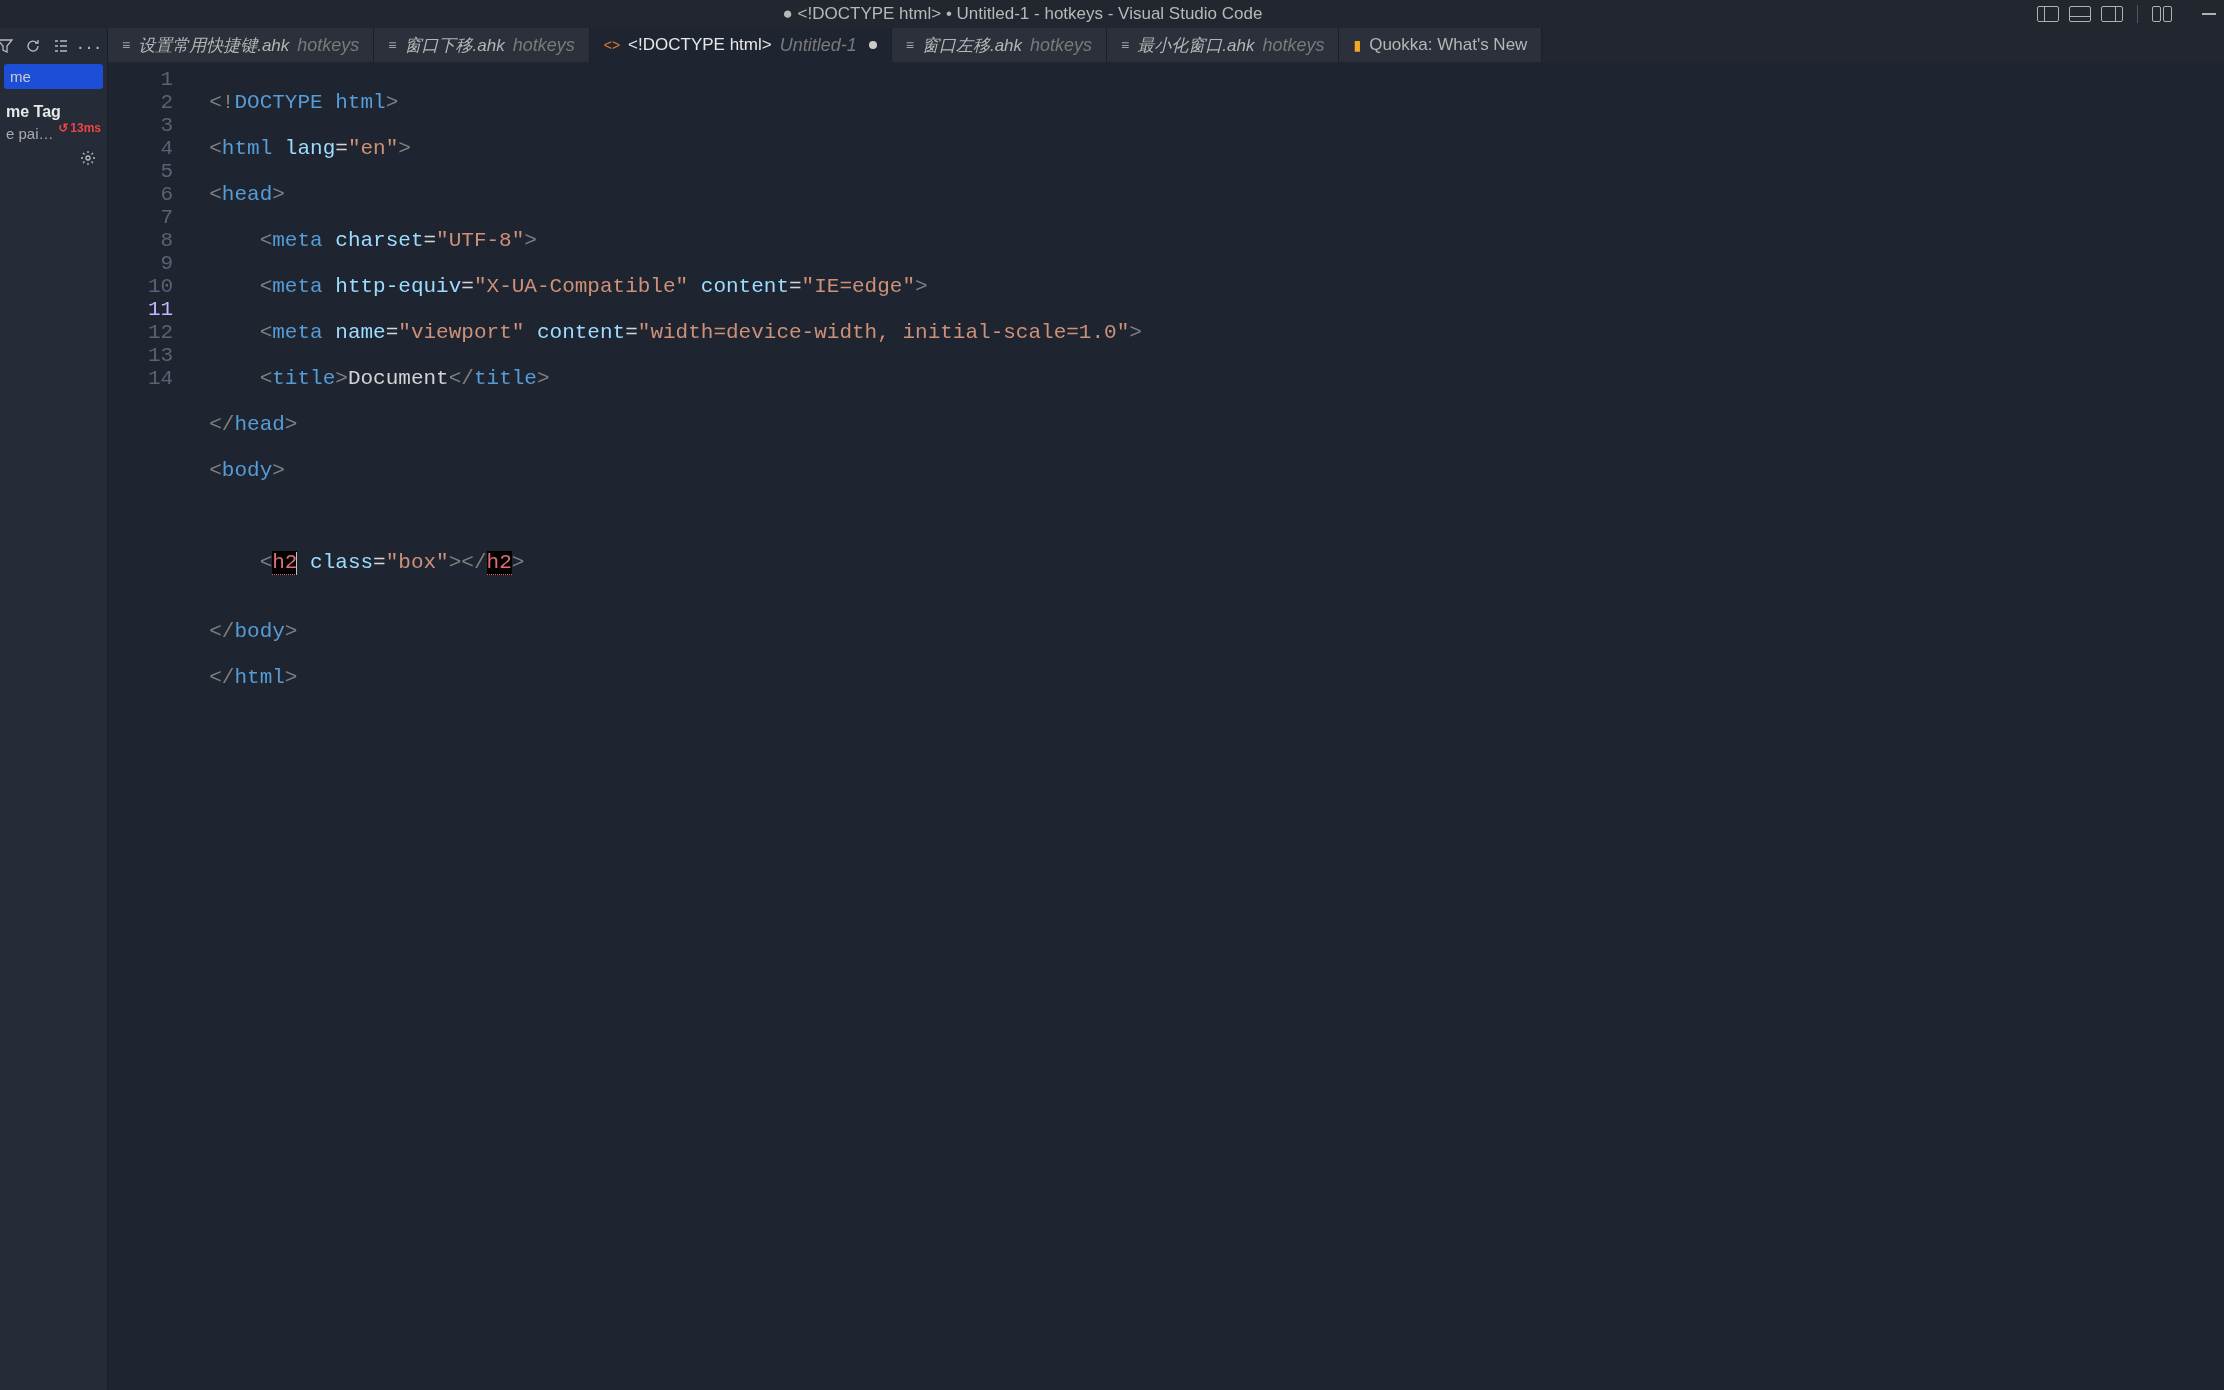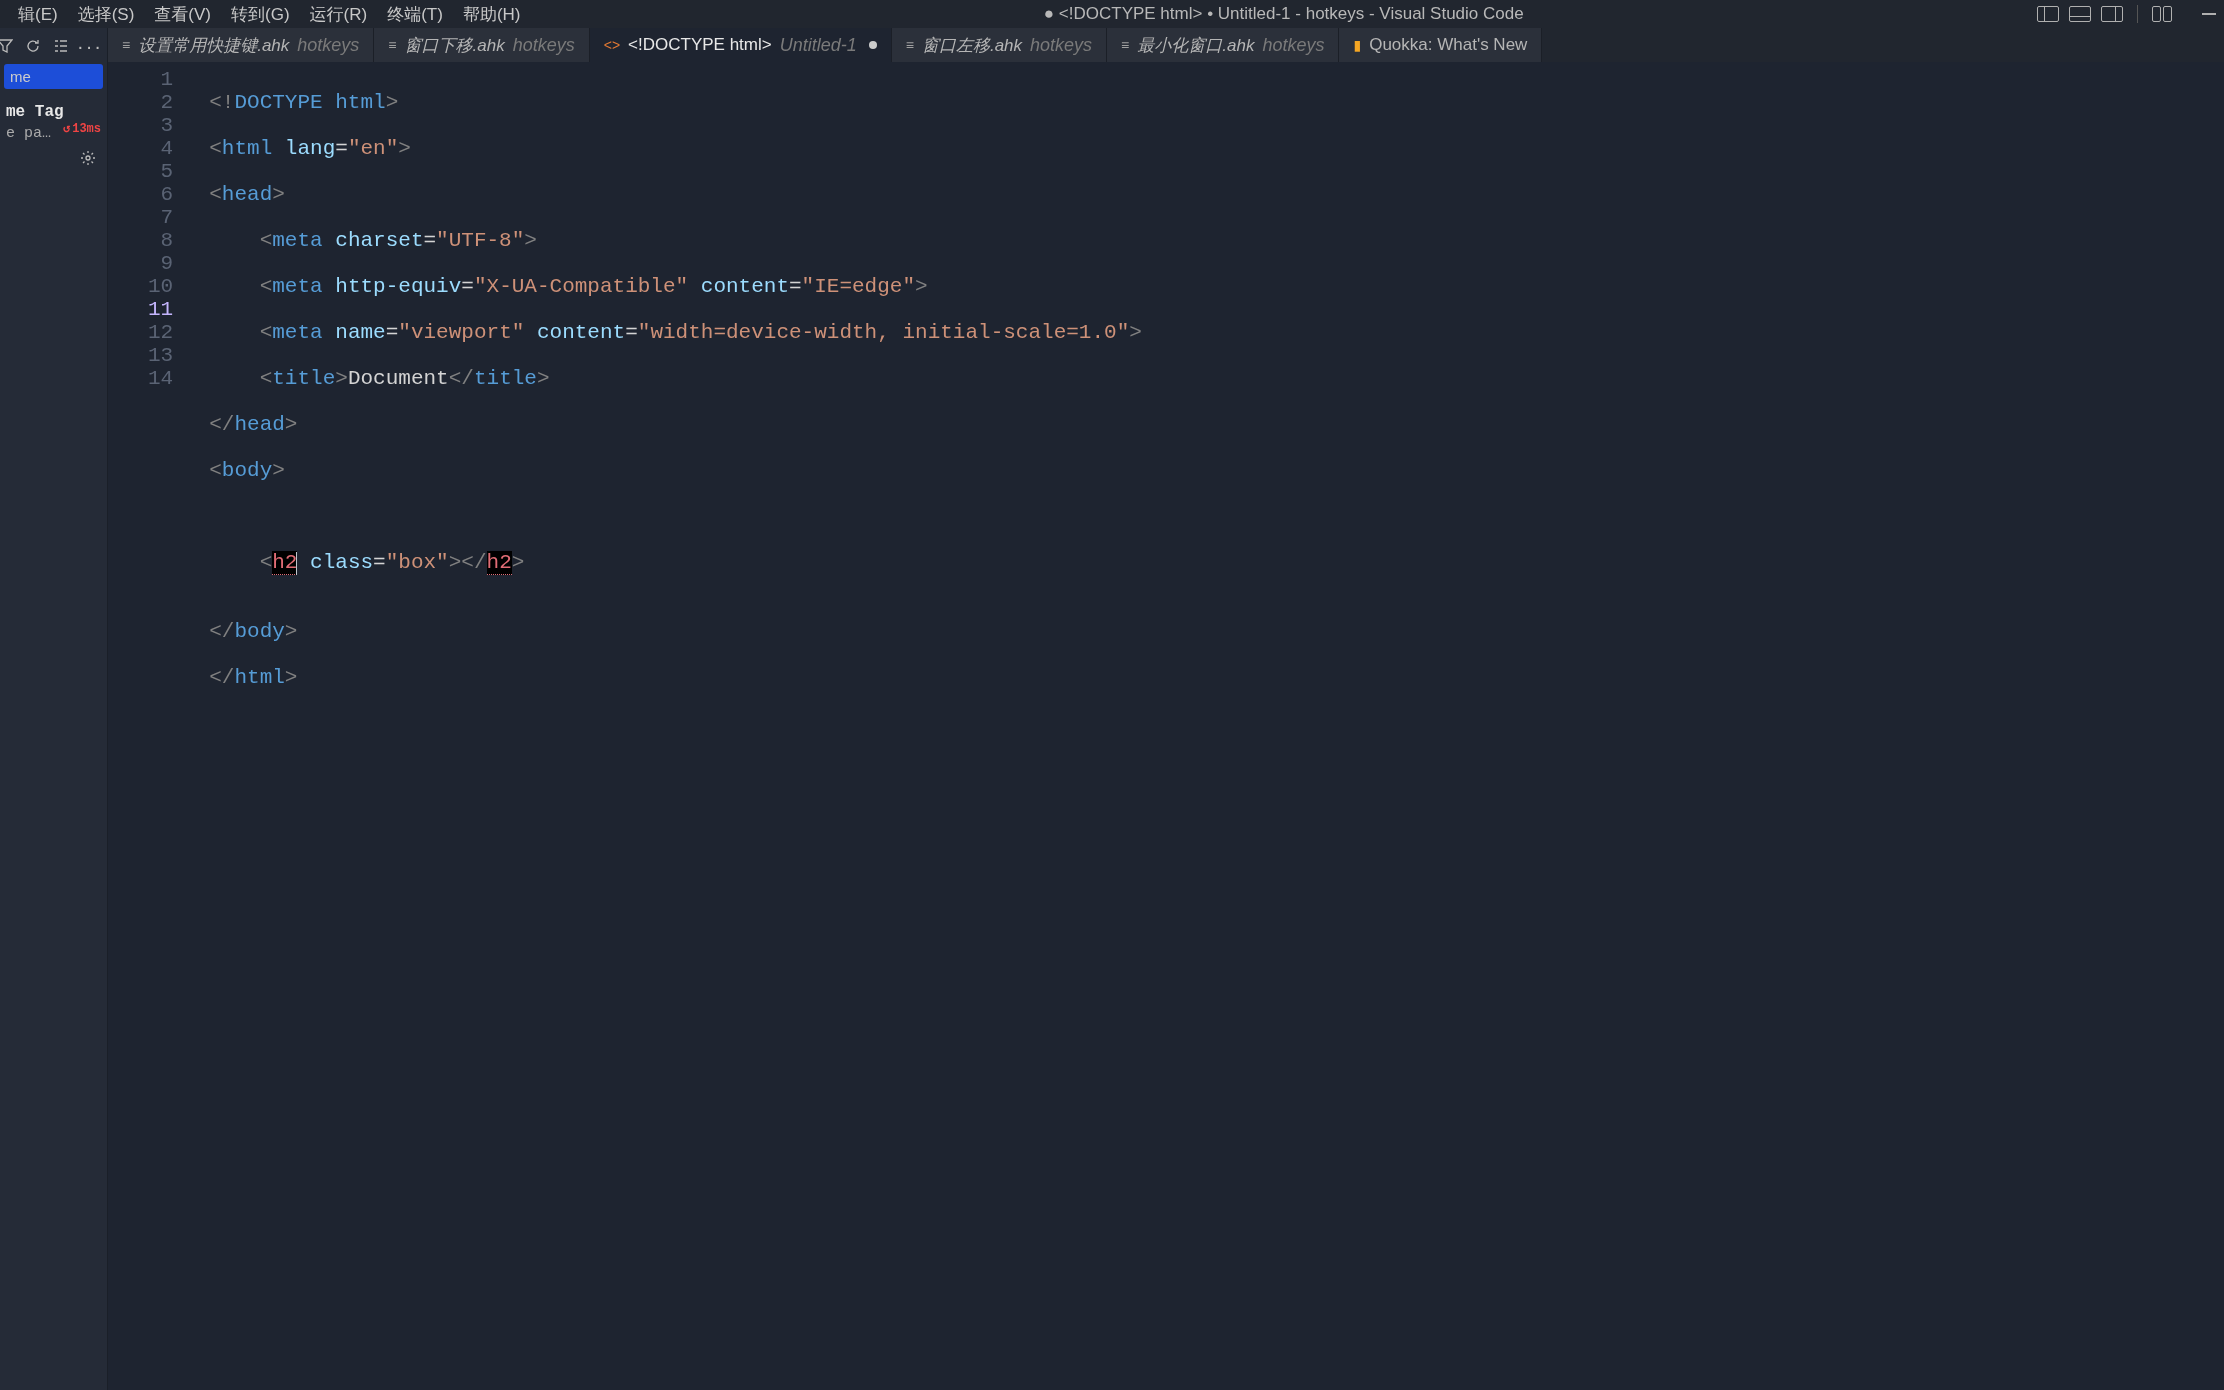--- a/index.html
+++ b/index.html
@@ -131,21 +131,20 @@
   background: #1d4ed8;
   border: none;
   color: #ccc;
   width: 100%;
   padding: 4px 6px;
   font-size: 15px;
   border-radius: 3px;
 }
 .result-block {
   padding: 8px 2px 0 2px;
-  font-family: Liberation Mono, monospace;
 }
 .result-title {
   color: #e8e8e8;
   font-size: 16px;
   font-weight: 600;
   padding: 2px 4px;
 }
 .result-time {
   float: right;
   font-size: 12px;
@@ -262,29 +261,20 @@
   position: relative;
   top: 1px;
 }
 
 svg { display: block; }
 </style>
 </head>
 <body>
 
 <div class="titlebar">
-  <div class="menu-bar">
-    <div class="menu-item">辑(E)</div>
-    <div class="menu-item">选择(S)</div>
-    <div class="menu-item">查看(V)</div>
-    <div class="menu-item">转到(G)</div>
-    <div class="menu-item">运行(R)</div>
-    <div class="menu-item">终端(T)</div>
-    <div class="menu-item">帮助(H)</div>
-  </div>
   <div class="window-title">● &lt;!DOCTYPE html&gt; • Untitled-1 - hotkeys - Visual Studio Code</div>
   <div class="layout-icons">
     <div class="layout-icon left"></div>
     <div class="layout-icon bottom"></div>
     <div class="layout-icon right"></div>
     <div class="layout-divider"></div>
     <div class="layout-icon grid">
         <span></span>
         <span></span>
       </div>

